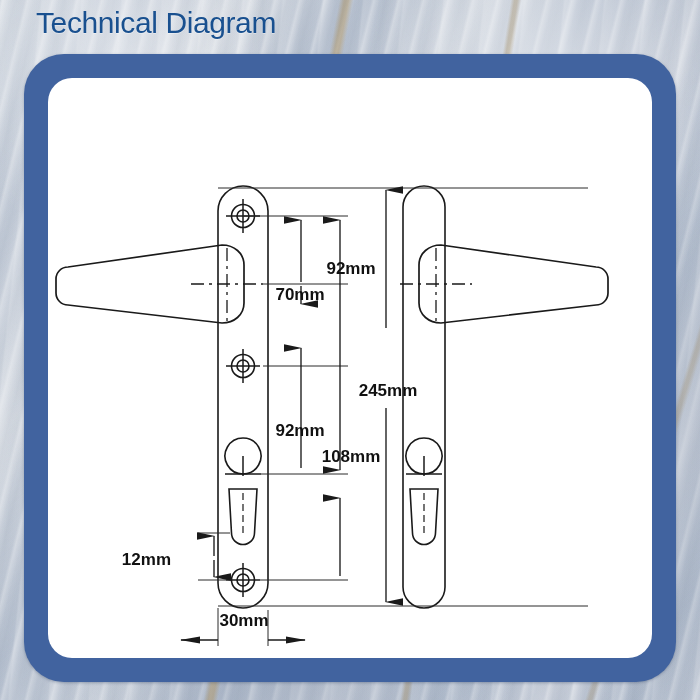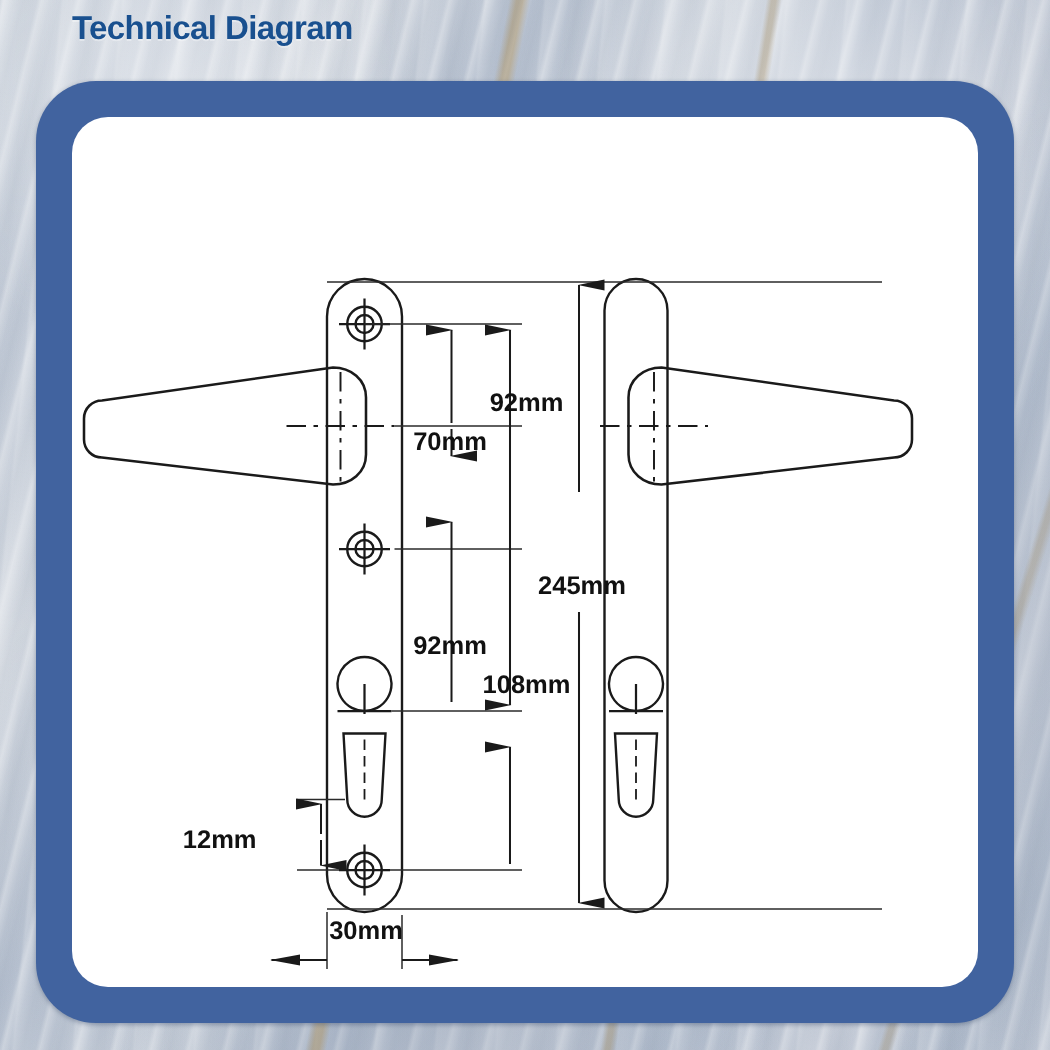--- a/index.html
+++ b/index.html
@@ -67,24 +67,24 @@
                       rgba(173,148,101,.50) 41.7%, rgba(255,255,255,0) 42.3%),
       linear-gradient(99deg,  rgba(255,255,255,0) 63.0%, rgba(163,140,98,.38) 63.45%,
                       rgba(163,140,98,.38) 63.8%, rgba(255,255,255,0) 64.3%),
       linear-gradient(107deg, rgba(255,255,255,0) 87.4%, rgba(158,137,99,.30) 87.8%,
                       rgba(158,137,99,.30) 88.1%, rgba(255,255,255,0) 88.6%);
   }
 
   
   .title {
     position: absolute;
-    left: 48px;
+    left: 36px;
     top: 6px;
-    font-size: 22px;
-    font-weight: bold;
+    font-size: 30px;
+    font-weight: normal;
     letter-spacing: -0.4px;
     color: #19508f;
     text-shadow: 0 1px 0 rgba(255,255,255,.35);
     white-space: nowrap;
   }
 
   
   .frame {
     position: absolute;
     left: 24px;

